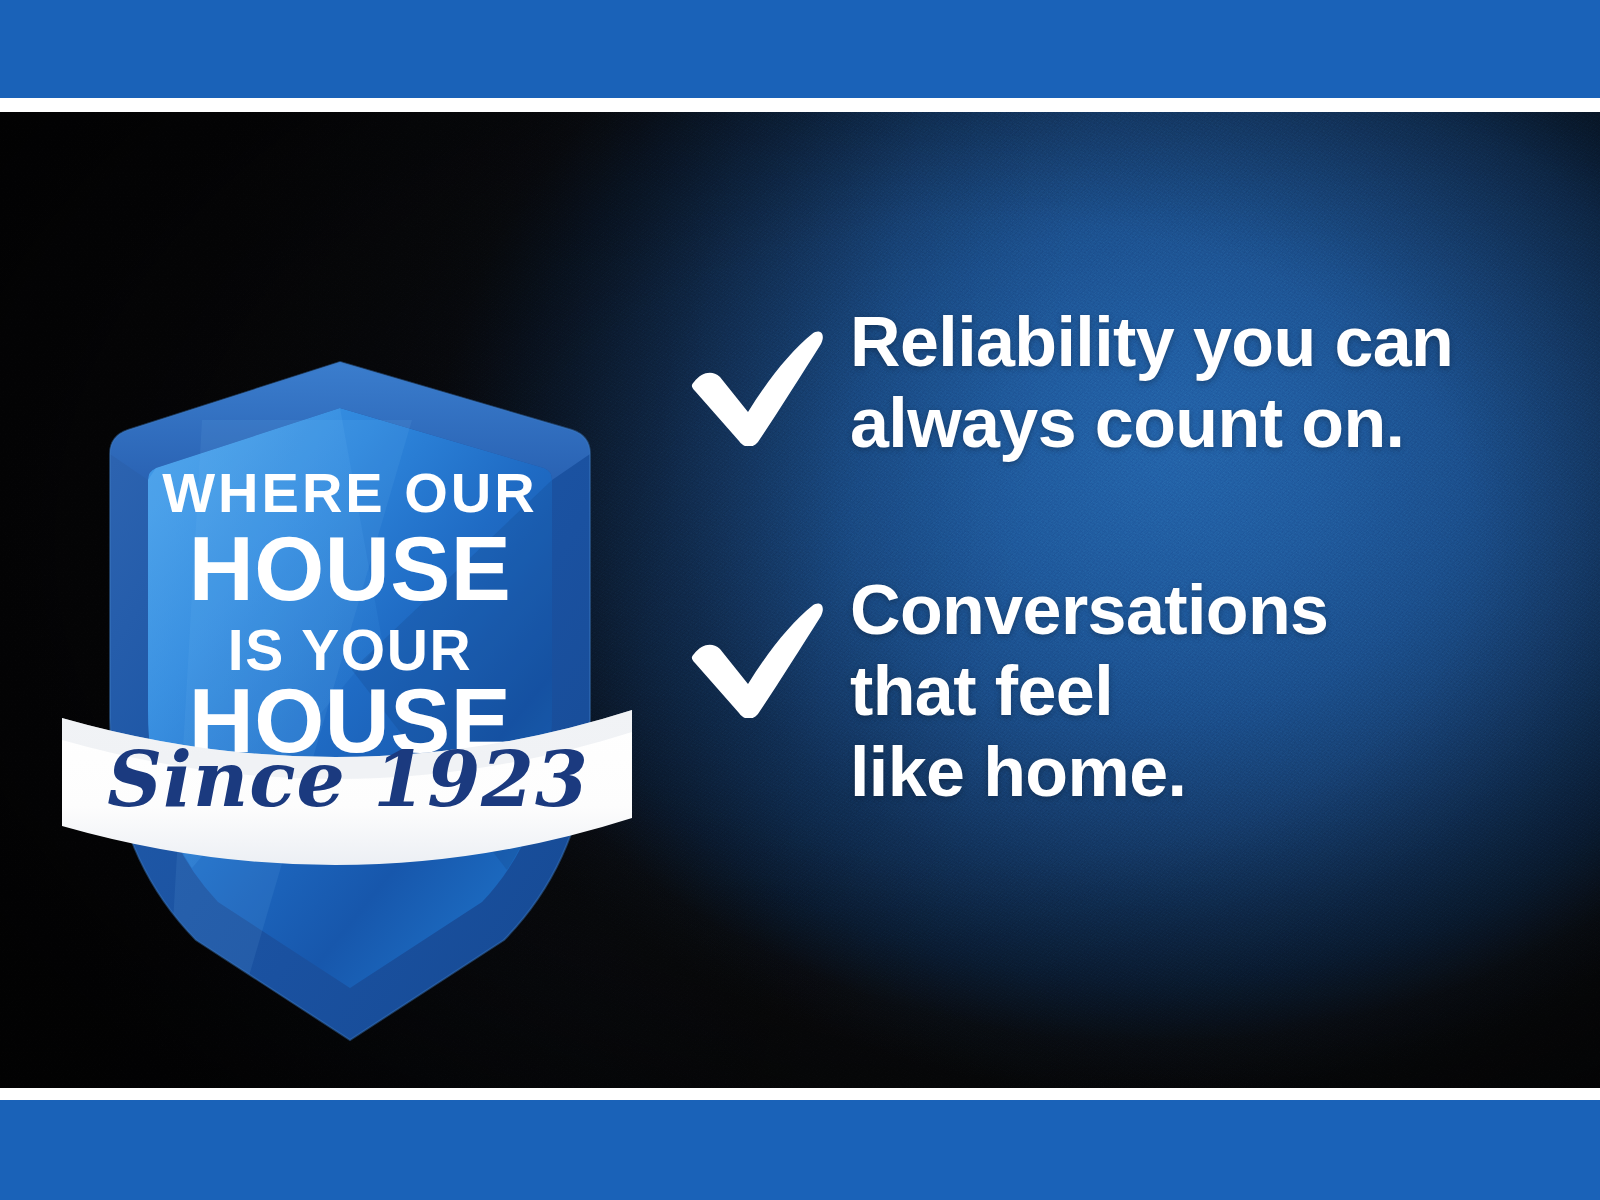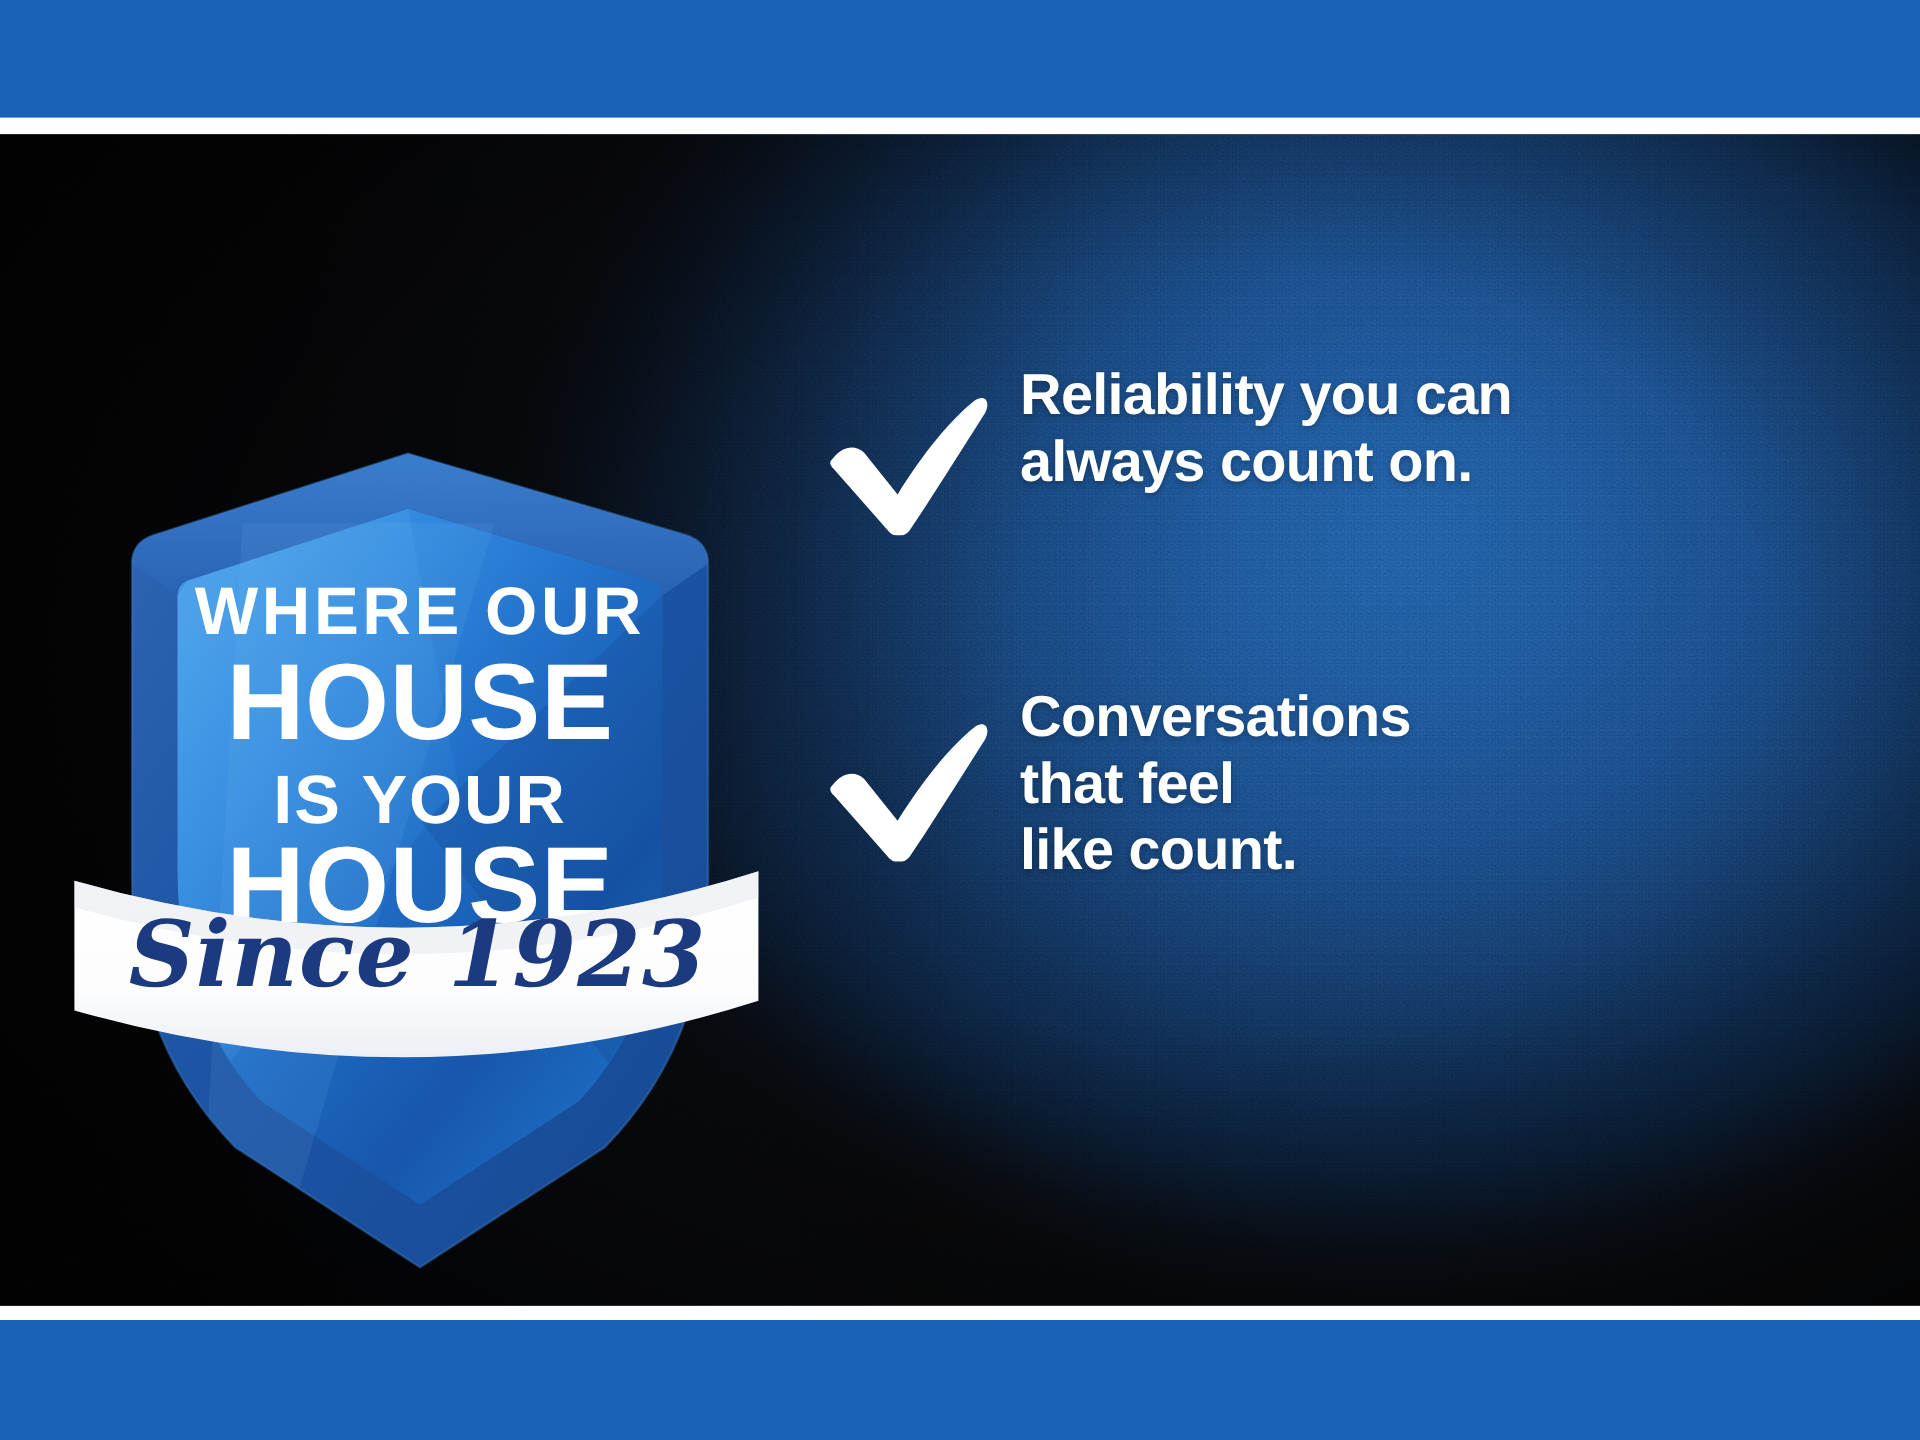--- a/index.html
+++ b/index.html
@@ -121,21 +121,21 @@
     mix-blend-mode: soft-light;
     background-image:
       repeating-linear-gradient(23deg,  rgba(255,255,255,0.22) 0px, rgba(0,0,0,0.22) 1px, rgba(255,255,255,0.0) 2px, rgba(0,0,0,0.0) 3px),
       repeating-linear-gradient(-41deg, rgba(255,255,255,0.18) 0px, rgba(0,0,0,0.18) 1px, rgba(255,255,255,0.0) 2px, rgba(0,0,0,0.0) 4px);
   }
 
   
   #shield-logo {
     position: absolute;
     left: 52px;
-    top: 144px;
+    top: 128px;
     width: 590px;
     height: 820px;
   }
   #shield-logo svg { display: block; }
 
   .shield-text {
     font-family: "Liberation Sans", sans-serif;
     font-weight: bold;
     fill: #ffffff;
     text-anchor: middle;
@@ -170,21 +170,21 @@
     left: 0;
     width: 150px;
     height: 118px;
   }
   .benefit .check svg { display: block; }
   .benefit .btext {
     margin-left: 174px;
     color: #ffffff;
     font-family: "Liberation Sans", sans-serif;
     font-weight: bold;
-    font-size: 48px;
+    font-size: 70px;
     line-height: 1.16;
     letter-spacing: -0.6px;
     white-space: pre-line;
     text-shadow: 0 2px 6px rgba(0,0,0,0.28);
   }
   #benefit-1 { height: 268px; }
   #benefit-1 .check { top: 26px; }
   #benefit-2 { height: 300px; }
   #benefit-2 .check { top: 26px; }
   #benefit-3 { height: 270px; }
@@ -298,21 +298,21 @@
       <div class="benefit" id="benefit-3">
         <span class="check">
           <svg width="150" height="118" viewBox="0 0 150 118" xmlns="http://www.w3.org/2000/svg">
             <path d="M 18,54 C 26,44 36,42 44,49 L 72,84 C 93,50 116,22 136,6
                      C 144,0 150,6 145,16 C 124,49 101,86 82,114
                      C 76,121 68,120 63,113 L 19,63 C 15,59 15,57 18,54 Z" fill="#ffffff"></path>
           </svg>
         </span>
         <div class="btext">Conversations
 that feel
-like count.</div>
+like home.</div>
       </div>
 
     </div>
   </div>
 
   <div class="brand-bar bottom"></div>
 
 </div>
 
 </body></html>

